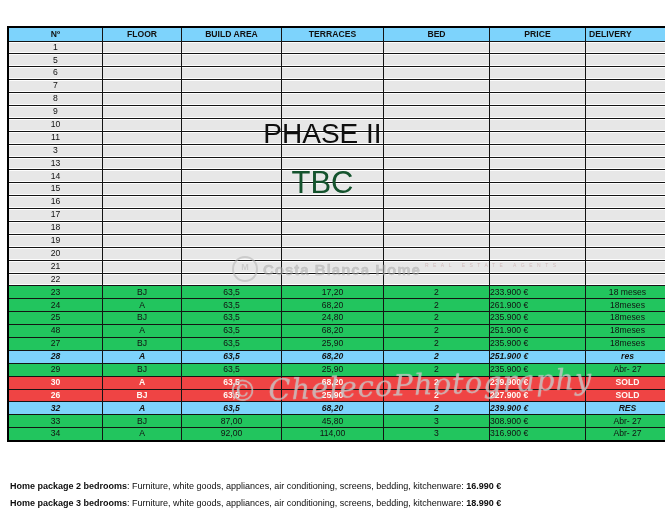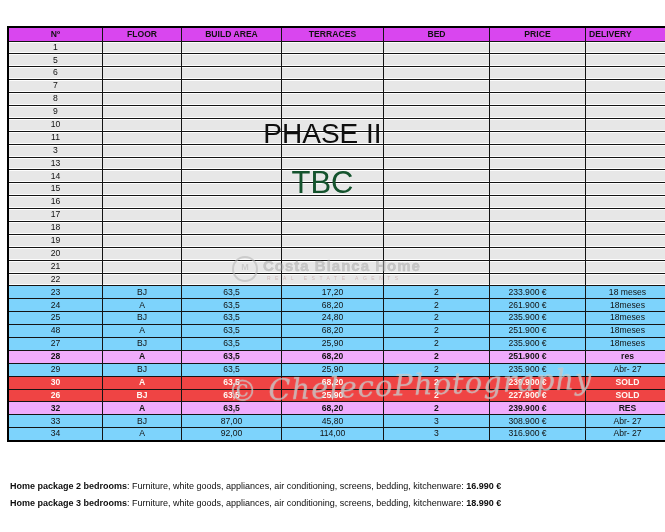--- a/index.html
+++ b/index.html
@@ -16,26 +16,26 @@
     position:absolute;left:7px;top:26px;width:651px;
     border-collapse:collapse;table-layout:fixed;
     border:2px solid #000;z-index:1;
   }
   .apts th,.apts td{
     border:1.5px solid #141414;
     padding:0;margin:0;
     font-size:8.6px;line-height:11.5px;height:11.9px;
     text-align:center;color:#111;overflow:hidden;white-space:nowrap;
   }
-  .apts th{height:12.5px;font-weight:bold;background:#d946ef;}
+  .apts th{height:12.5px;font-weight:bold;background:#7dd3fc;}
   .apts th.c6{text-align:left;padding-left:3px;}
-  .apts td.price{text-align:center;padding-right:20px;}
+  .apts td.price{text-align:left;padding-right:20px;}
   .apts tr.empty td{background:#e7e7e7;box-shadow:inset 0 1px 0 rgba(255,255,255,.9),inset 0 -1px 0 rgba(255,255,255,.9);}
-  .apts tr.none td{background:#7dd3fc;}
-  .apts tr.yellow td{background:#f0abfc;color:#141414;font-weight:bold;}
+  .apts tr.none td{background:#22c55e;}
+  .apts tr.yellow td{background:#7dd3fc;color:#141414;font-weight:bold;font-style:italic;}
   .apts tr.red td{background:#ef4444;color:#fff7f2;font-weight:bold;}
 
   .col0{width:93px;} .col1{width:78px;} .col2{width:99px;}
   .col3{width:101px;} .col4{width:105px;} .col5{width:95px;} .col6{width:80px;}
 
   .overlay-phase{
     position:absolute;top:118px;left:0;width:645px;text-align:center;
     font-size:28px;color:#0f0f0f;z-index:5;letter-spacing:0px;
   }
   .overlay-tbc{
@@ -46,21 +46,21 @@
   .wm-agency{
     position:absolute;top:256px;left:232px;z-index:6;
     display:flex;align-items:center;gap:5px;opacity:0.55;
   }
   .wm-agency .logo-circle{
     width:22px;height:22px;border-radius:50%;
     border:2px solid #b5b5b5;color:#b5b5b5;
     font-size:9px;line-height:19px;text-align:center;font-weight:bold;
     flex:0 0 auto;
   }
-  .wm-agency .agency-text{display:flex;flex-direction:column;}
+  .wm-agency .agency-text{display:flex;flex-direction:row;}
   .wm-agency .agency-name{
     font-size:15px;font-weight:bold;color:#adadad;letter-spacing:1px;
     -webkit-text-stroke:0.4px #9a9a9a;
   }
   .wm-agency .agency-tagline{
     font-size:5px;color:#c09a9a;letter-spacing:4.5px;margin-top:1px;padding-left:4px;
   }
 
   .wm-photo{
     position:absolute;top:368px;left:228px;z-index:6;

